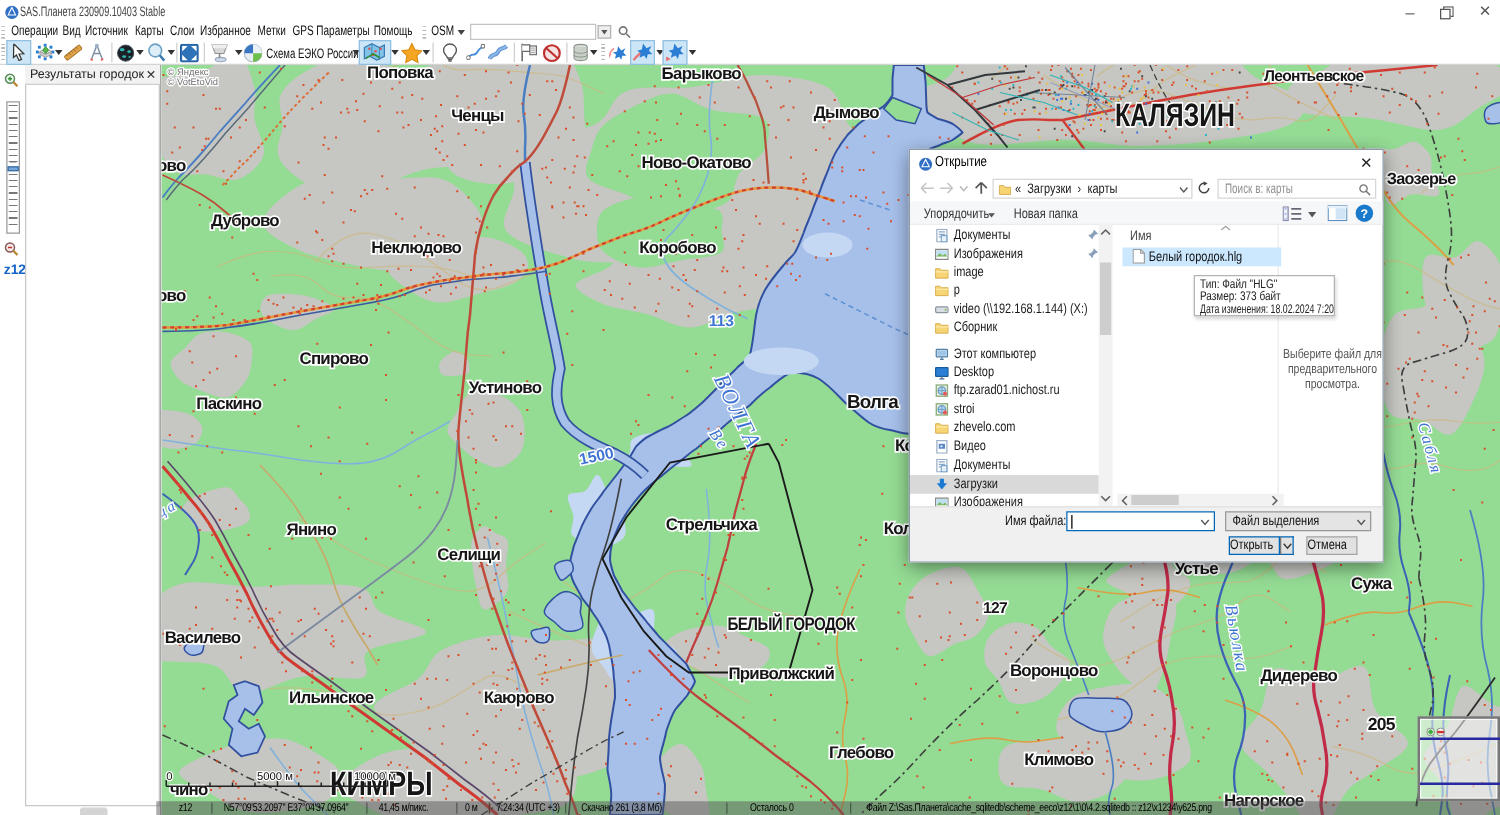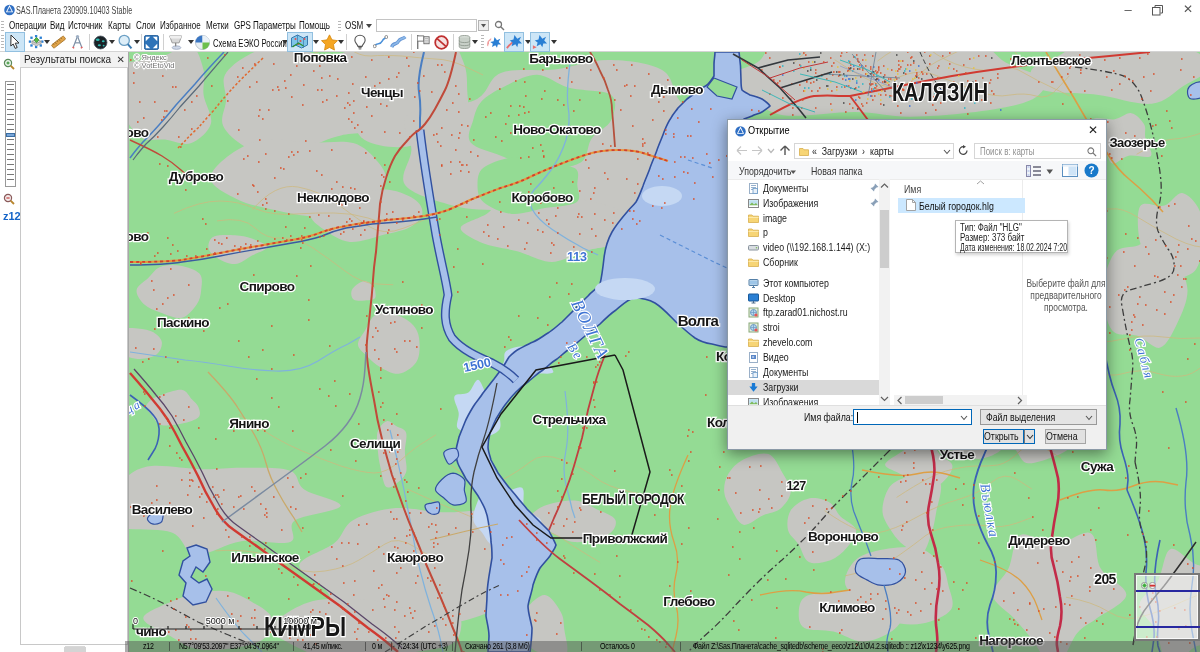--- a/index.html
+++ b/index.html
@@ -489,21 +489,21 @@
  <svg width="13" height="13" style="position:absolute;left:3px;top:141px" viewBox="0 0 13 13">
       <circle cx="5" cy="5" r="3.6" fill="#f4eaea" stroke="#8a5a5a" stroke-width="1.2"></circle>
       <path d="M3.4,5 h3.2" stroke="#c03030" stroke-width="1.1"></path>
       <path d="M7.6,7.6 L11,11" stroke="#b8862e" stroke-width="1.8"></path>
     </svg>
  <div style="position:absolute;left:3px;top:158px;font-size:11px;font-weight:bold;color:#1464c8;">z12</div>
 </div>
 
 <div id="panel">
  <div id="panelhdr">
-      <span style="position:absolute;left:4px;top:2px;">Результаты поиска</span>
+      <span style="position:absolute;left:4px;top:2px;">Результаты городок</span>
       <span style="position:absolute;right:3px;top:2px;color:#333;">✕</span>
     </div>
  <div style="position:absolute;left:0px;top:16px;width:108px;height:577px;background:#fff;border:1px solid #c8c8c8;border-top:none;"></div>
  <div style="position:absolute;left:45px;top:594px;width:20px;height:5px;background:#d8d8d8;"></div>
  <div style="position:absolute;left:44px;top:595px;width:22px;height:6px;background:#d4d4d4;"></div>
 </div>
 
 <div id="minimap">
  <div style="position:absolute;left:0;top:15px;width:66px;height:2px;background:#2828a0;"></div>
  <div style="position:absolute;left:0;top:51px;width:66px;height:2px;background:#2828a0;"></div>

